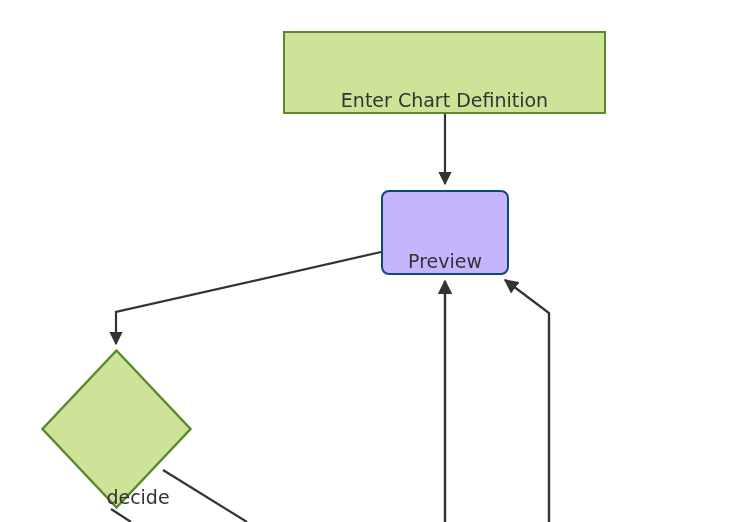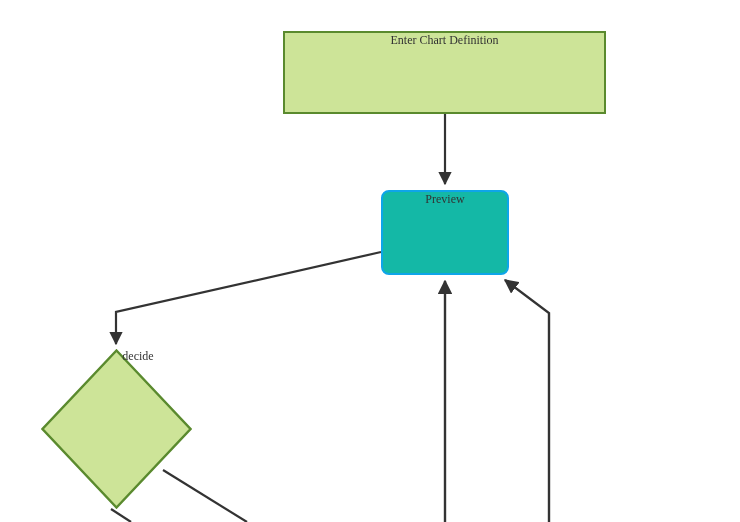--- a/index.html
+++ b/index.html
@@ -21,37 +21,36 @@
     position: absolute;
     left: 0;
     top: 0;
     width: 740px;
     height: 522px;
   }
   .node {
     position: absolute;
     box-sizing: border-box;
     display: flex;
-    align-items: flex-start;
+    align-items: flex-end;
     justify-content: center;
     color: #333333;
-    font-size: 12px;
+    font-size: 19px;
     line-height: 1.2;
     text-align: center;
     white-space: nowrap;
     user-select: none;
-    font-family: Liberation Serif, serif;
   }
   .node-rect {
     background: #cde498;
     border: 2px solid #5a8a2e;
   }
   .node-rounded {
-    background: #14b8a6;
-    border: 2px solid #0ea5e9;
+    background: #c4b5fd;
+    border: 2px solid #0c4a6e;
     border-radius: 8px;
   }
   .node-diamond {
     background: transparent;
     border: none;
   }
   .diamond-shape {
     position: absolute;
     left: 0;
     top: 0;

